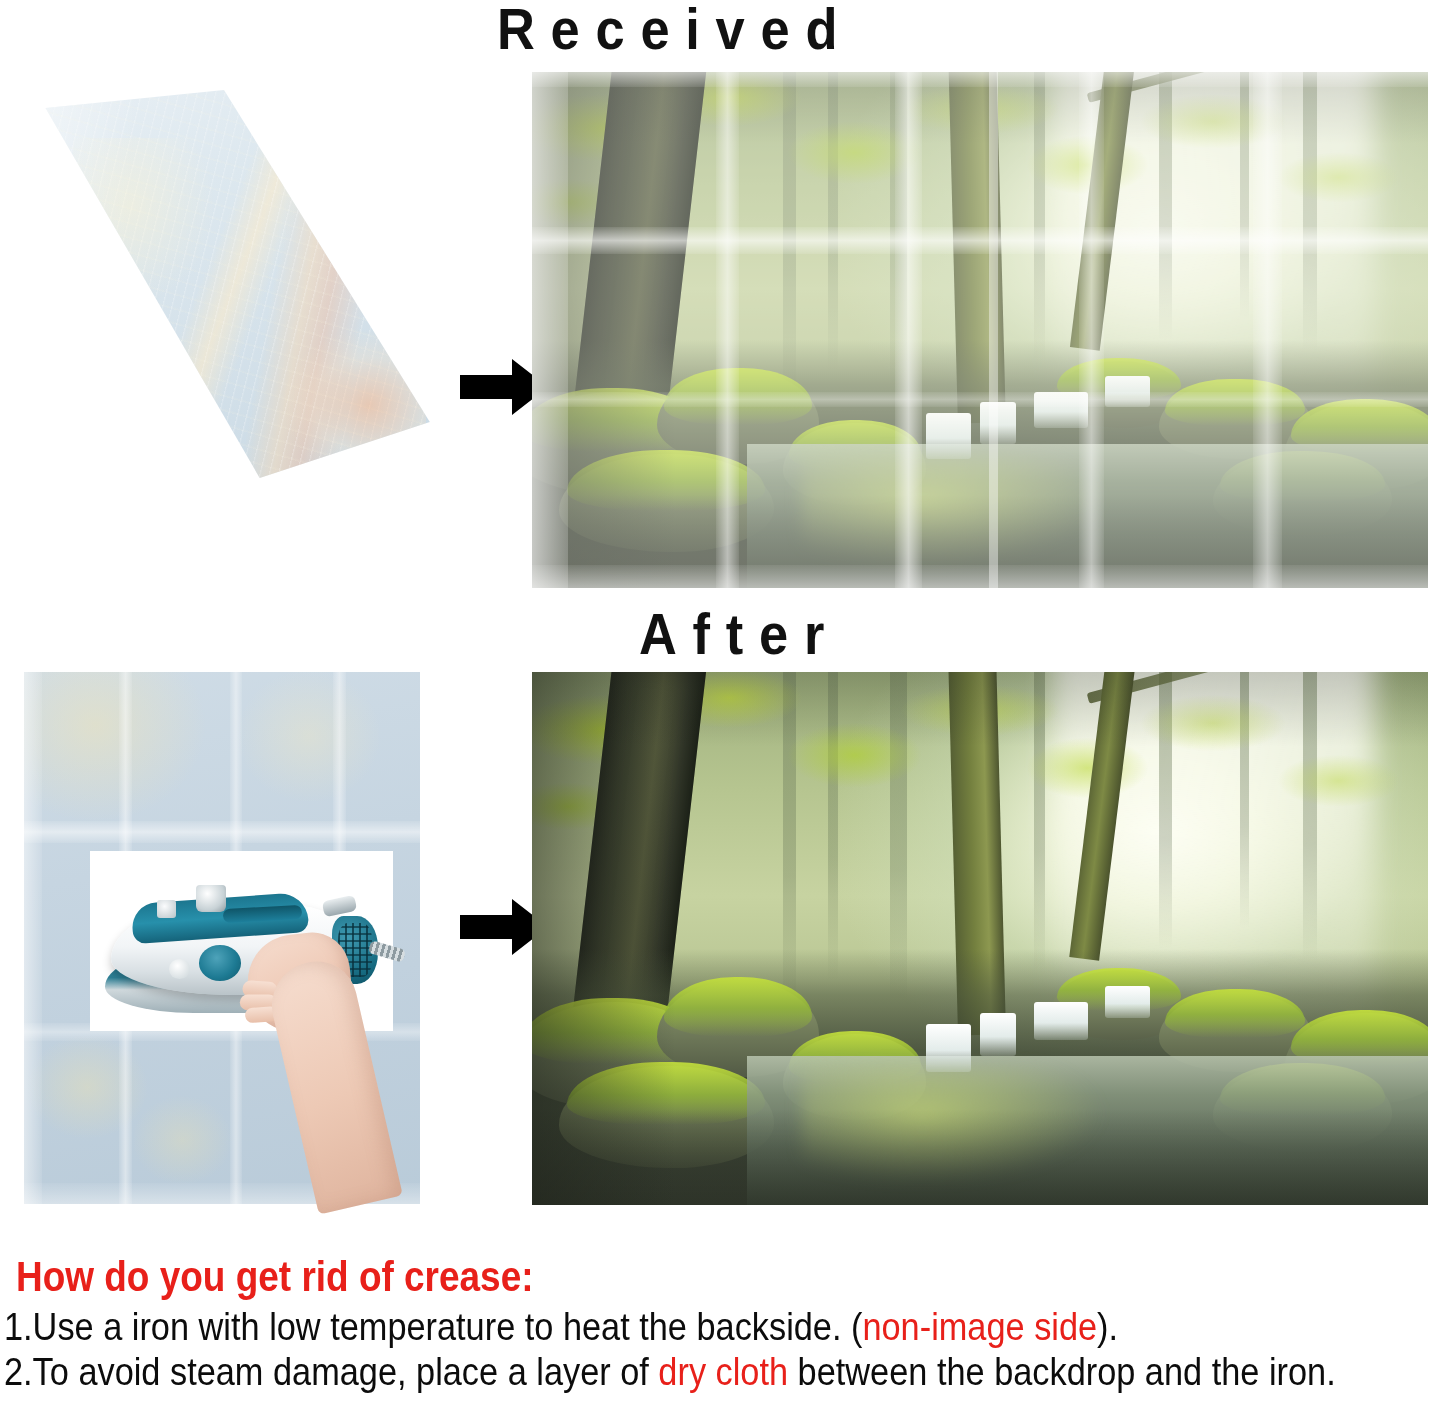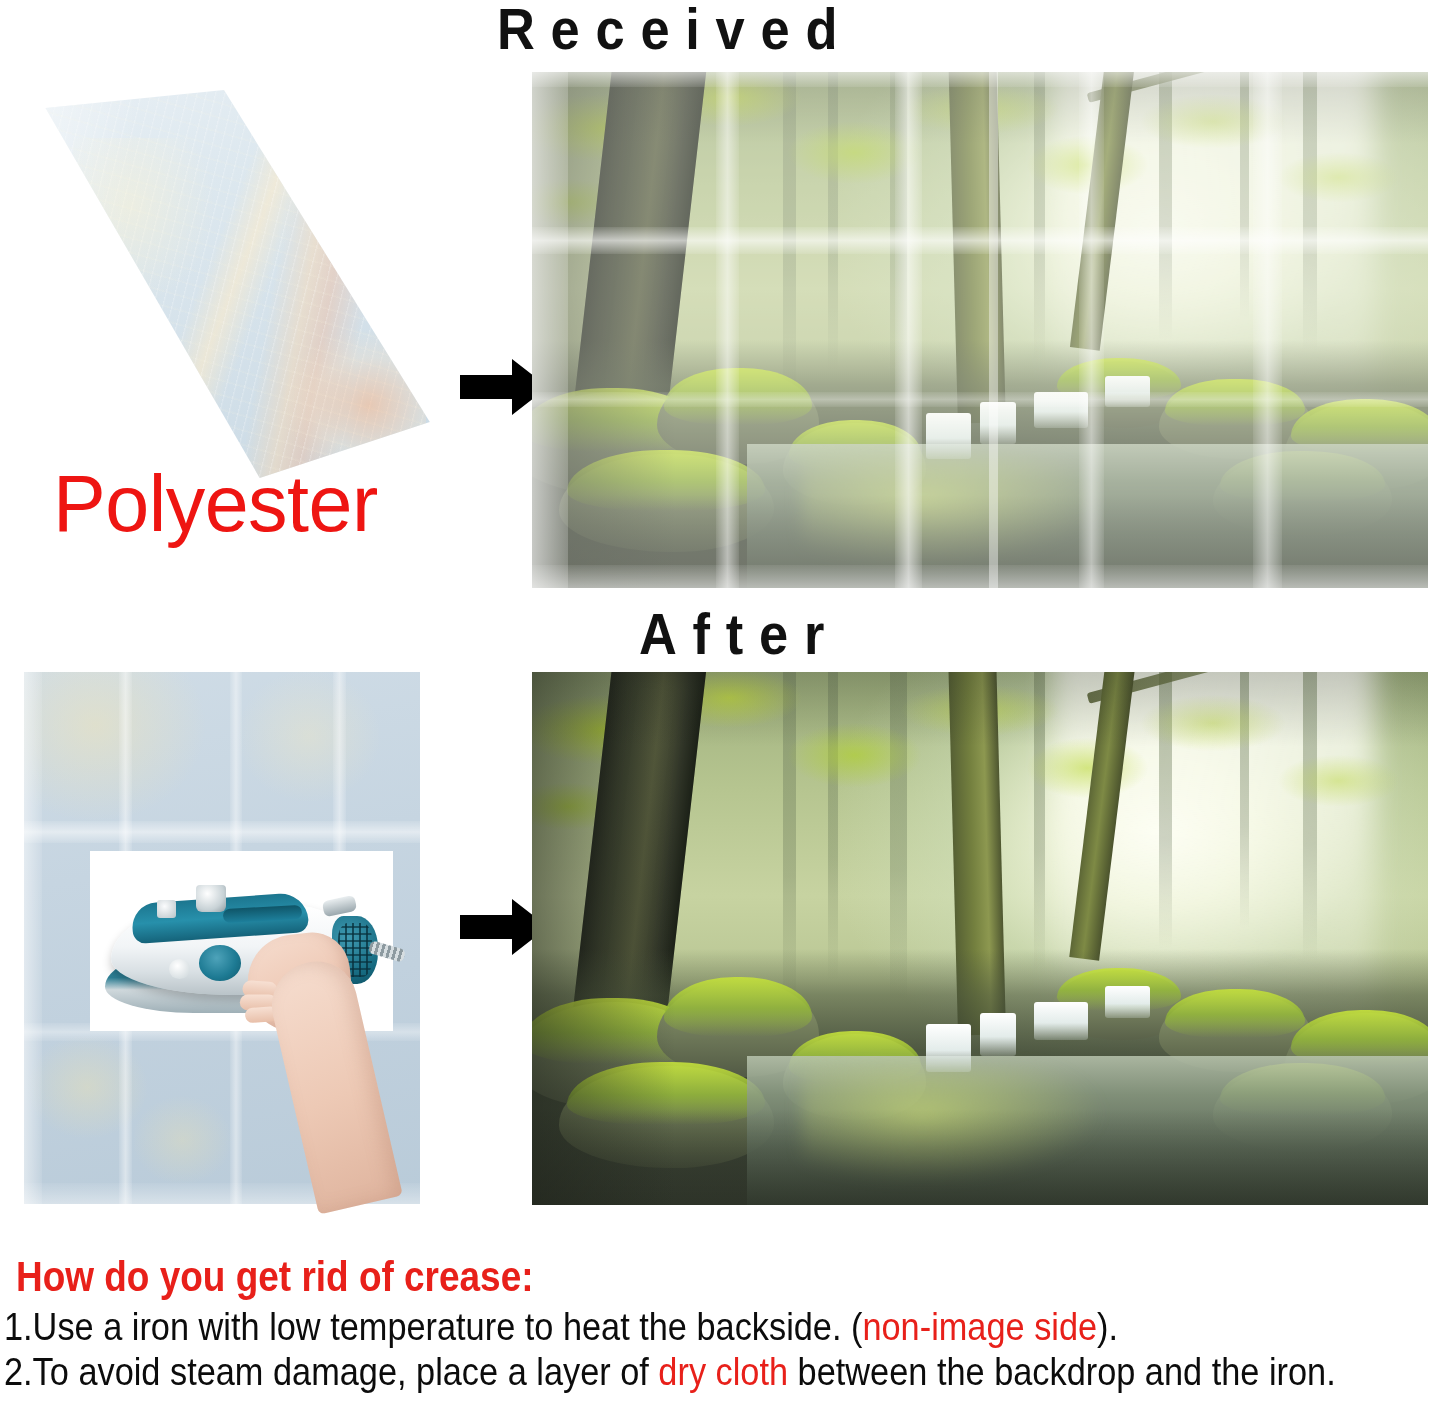--- a/index.html
+++ b/index.html
@@ -276,21 +276,20 @@
 
   <div class="section-title" id="title-received">Received</div>
 
   <div id="swatch-wrap">
     <div id="swatch">
       <div class="fiber"></div>
       <div class="glint2"></div>
       <div class="glint"></div>
     </div>
   </div>
-  <div id="polyester-label">Polyester</div>
 
   <div class="arrow" style="left:460px;top:358px;">
     <svg width="88" height="58" viewBox="0 0 88 58" aria-hidden="true">
       <path d="M0 17 L52 17 L52 1 L88 29 L52 57 L52 41 L0 41 Z" fill="#000000"></path>
     </svg>
   </div>
 
   <div class="photo washed" id="photo-received" style="left:532px;top:72px;width:896px;height:516px;">
     <div class="forest">
       <div class="f-base"></div>

